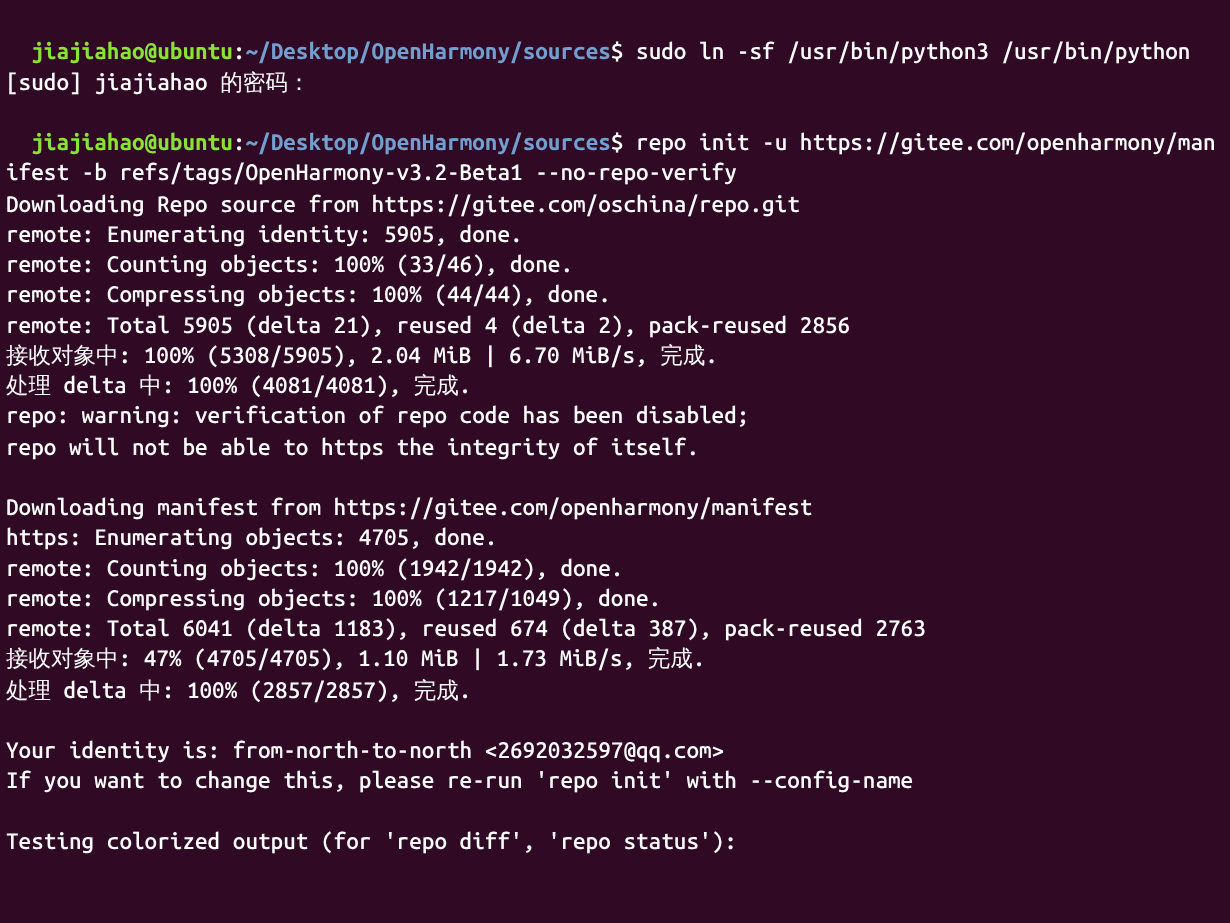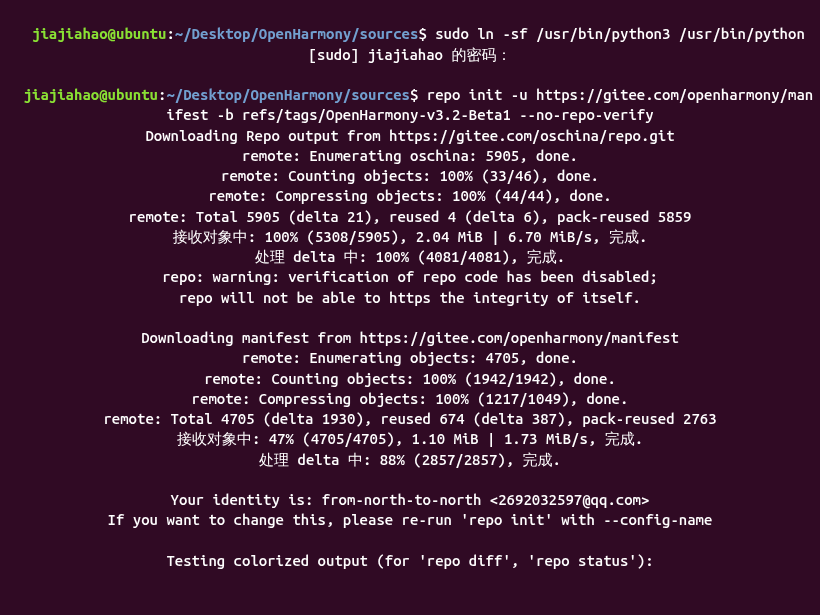--- a/index.html
+++ b/index.html
@@ -1,15 +1,15 @@
 <!DOCTYPE html>
 <html><head>
 <meta charset="utf-8">
 <style>
-  * { margin: 0; padding: 0; box-sizing: border-box; text-align: center; }
+  * { margin: 0; padding: 0; box-sizing: border-box; }
   body {
     background: #300a24;
     font-family: "Ubuntu Mono", "DejaVu Sans Mono", "Consolas", monospace;
     font-size: 15px;
     line-height: 1.35;
     color: #ffffff;
     width: 820px;
     height: 615px;
     overflow: hidden;
     padding: 4px 4px;
@@ -32,37 +32,37 @@
 <div class="line">
   <span class="user">jiajiahao@ubuntu</span><span class="prompt-sym">:</span><span class="path">~/Desktop/OpenHarmony/sources</span><span class="prompt-sym">$</span><span class="cmd"> </span><span class="cmd">sudo ln -sf /usr/bin/python3 /usr/bin/python</span>
 </div>
 
 <div class="line">[sudo] jiajiahao 的密码：</div>
 
 <div class="line">
   <span class="user">jiajiahao@ubuntu</span><span class="prompt-sym">:</span><span class="path">~/Desktop/OpenHarmony/sources</span><span class="prompt-sym">$</span><span> </span><span class="cmd">repo init -u https://gitee.com/openharmony/manifest -b refs/tags/OpenHarmony-v3.2-Beta1 --no-repo-verify</span>
 </div>
 
-<div class="line">Downloading Repo output from https://gitee.com/oschina/repo.git</div>
-<div class="line">remote: Enumerating oschina: 5905, done.</div>
+<div class="line">Downloading Repo source from https://gitee.com/oschina/repo.git</div>
+<div class="line">remote: Enumerating identity: 5905, done.</div>
 <div class="line">remote: Counting objects: 100% (33/46), done.</div>
 <div class="line">remote: Compressing objects: 100% (44/44), done.</div>
-<div class="line">remote: Total 5905 (delta 21), reused 4 (delta 6), pack-reused 5859</div>
+<div class="line">remote: Total 5905 (delta 21), reused 4 (delta 2), pack-reused 2856</div>
 <div class="line">接收对象中: 100% (5308/5905), 2.04 MiB | 6.70 MiB/s, 完成.</div>
 <div class="line">处理 delta 中: 100% (4081/4081), 完成.</div>
 <div class="line">repo: warning: verification of repo code has been disabled;</div>
 <div class="line">repo will not be able to https the integrity of itself.</div>
 <div class="line">&nbsp;</div>
 <div class="line">Downloading manifest from https://gitee.com/openharmony/manifest</div>
-<div class="line">remote: Enumerating objects: 4705, done.</div>
+<div class="line">https: Enumerating objects: 4705, done.</div>
 <div class="line">remote: Counting objects: 100% (1942/1942), done.</div>
 <div class="line">remote: Compressing objects: 100% (1217/1049), done.</div>
-<div class="line">remote: Total 4705 (delta 1930), reused 674 (delta 387), pack-reused 2763</div>
+<div class="line">remote: Total 6041 (delta 1183), reused 674 (delta 387), pack-reused 2763</div>
 <div class="line">接收对象中: 47% (4705/4705), 1.10 MiB | 1.73 MiB/s, 完成.</div>
-<div class="line">处理 delta 中: 88% (2857/2857), 完成.</div>
+<div class="line">处理 delta 中: 100% (2857/2857), 完成.</div>
 <div class="line">&nbsp;</div>
 <div class="line">Your identity is: from-north-to-north &lt;2692032597@qq.com&gt;</div>
 <div class="line">If you want to change this, please re-run 'repo init' with --config-name</div>
 <div class="line">&nbsp;</div>
 <div class="line">Testing colorized output (for 'repo diff', 'repo status'):</div>
 
 <div class="line color-row">
   <span class="gap" style="width:12px"></span>
   <span class="c-black">black</span><span class="gap" style="width:28px"></span>
   <span class="gap" style="width:44px"></span>

